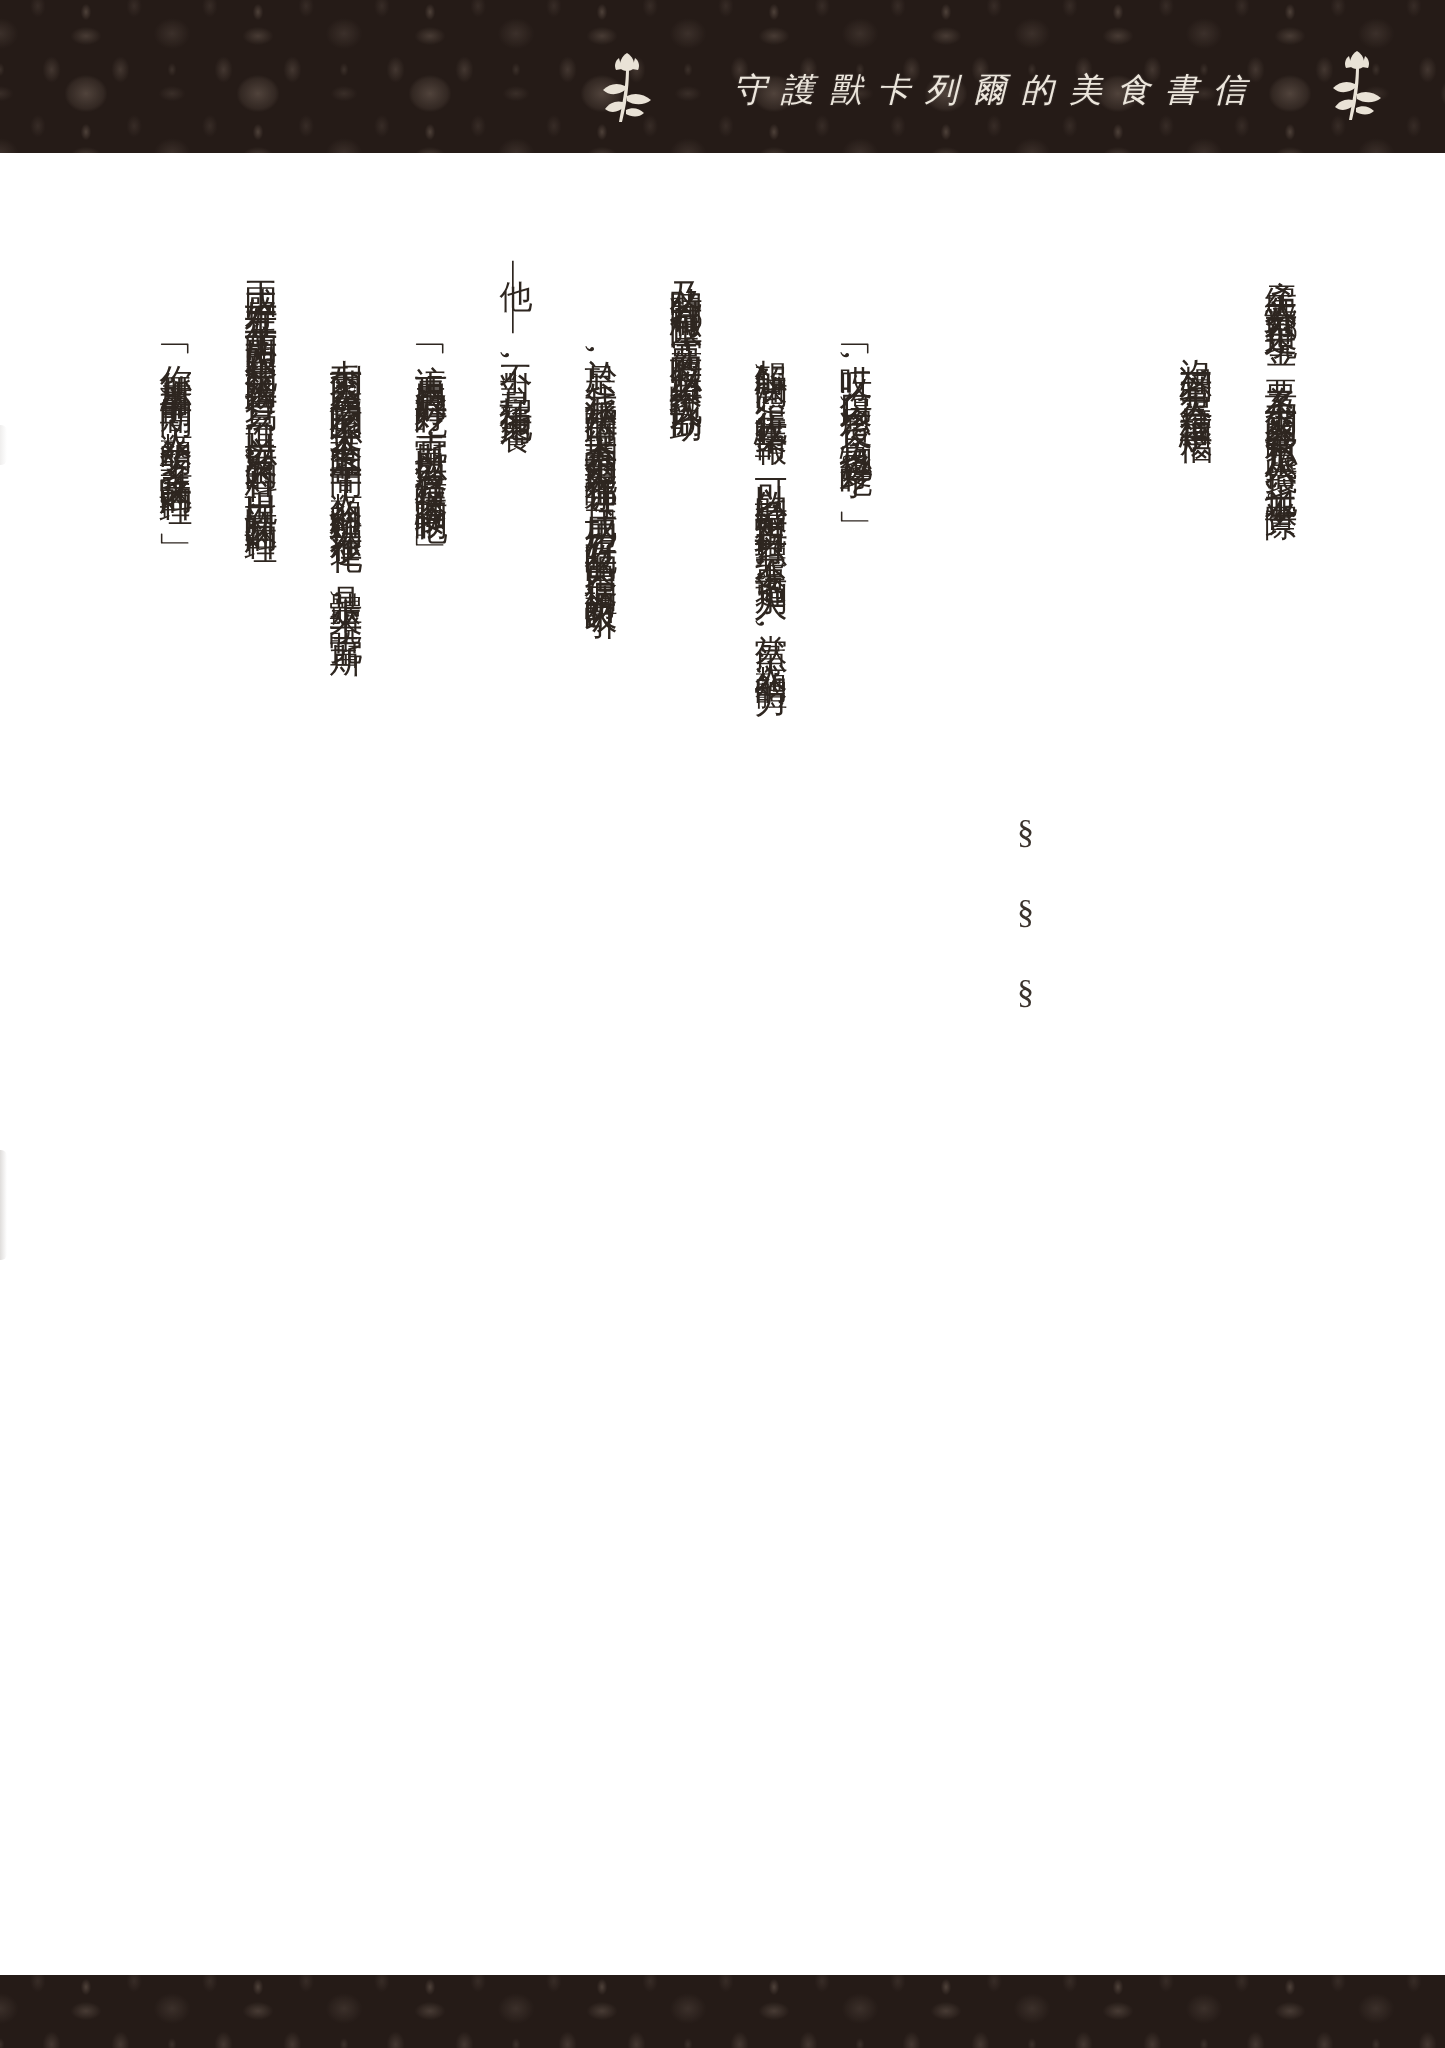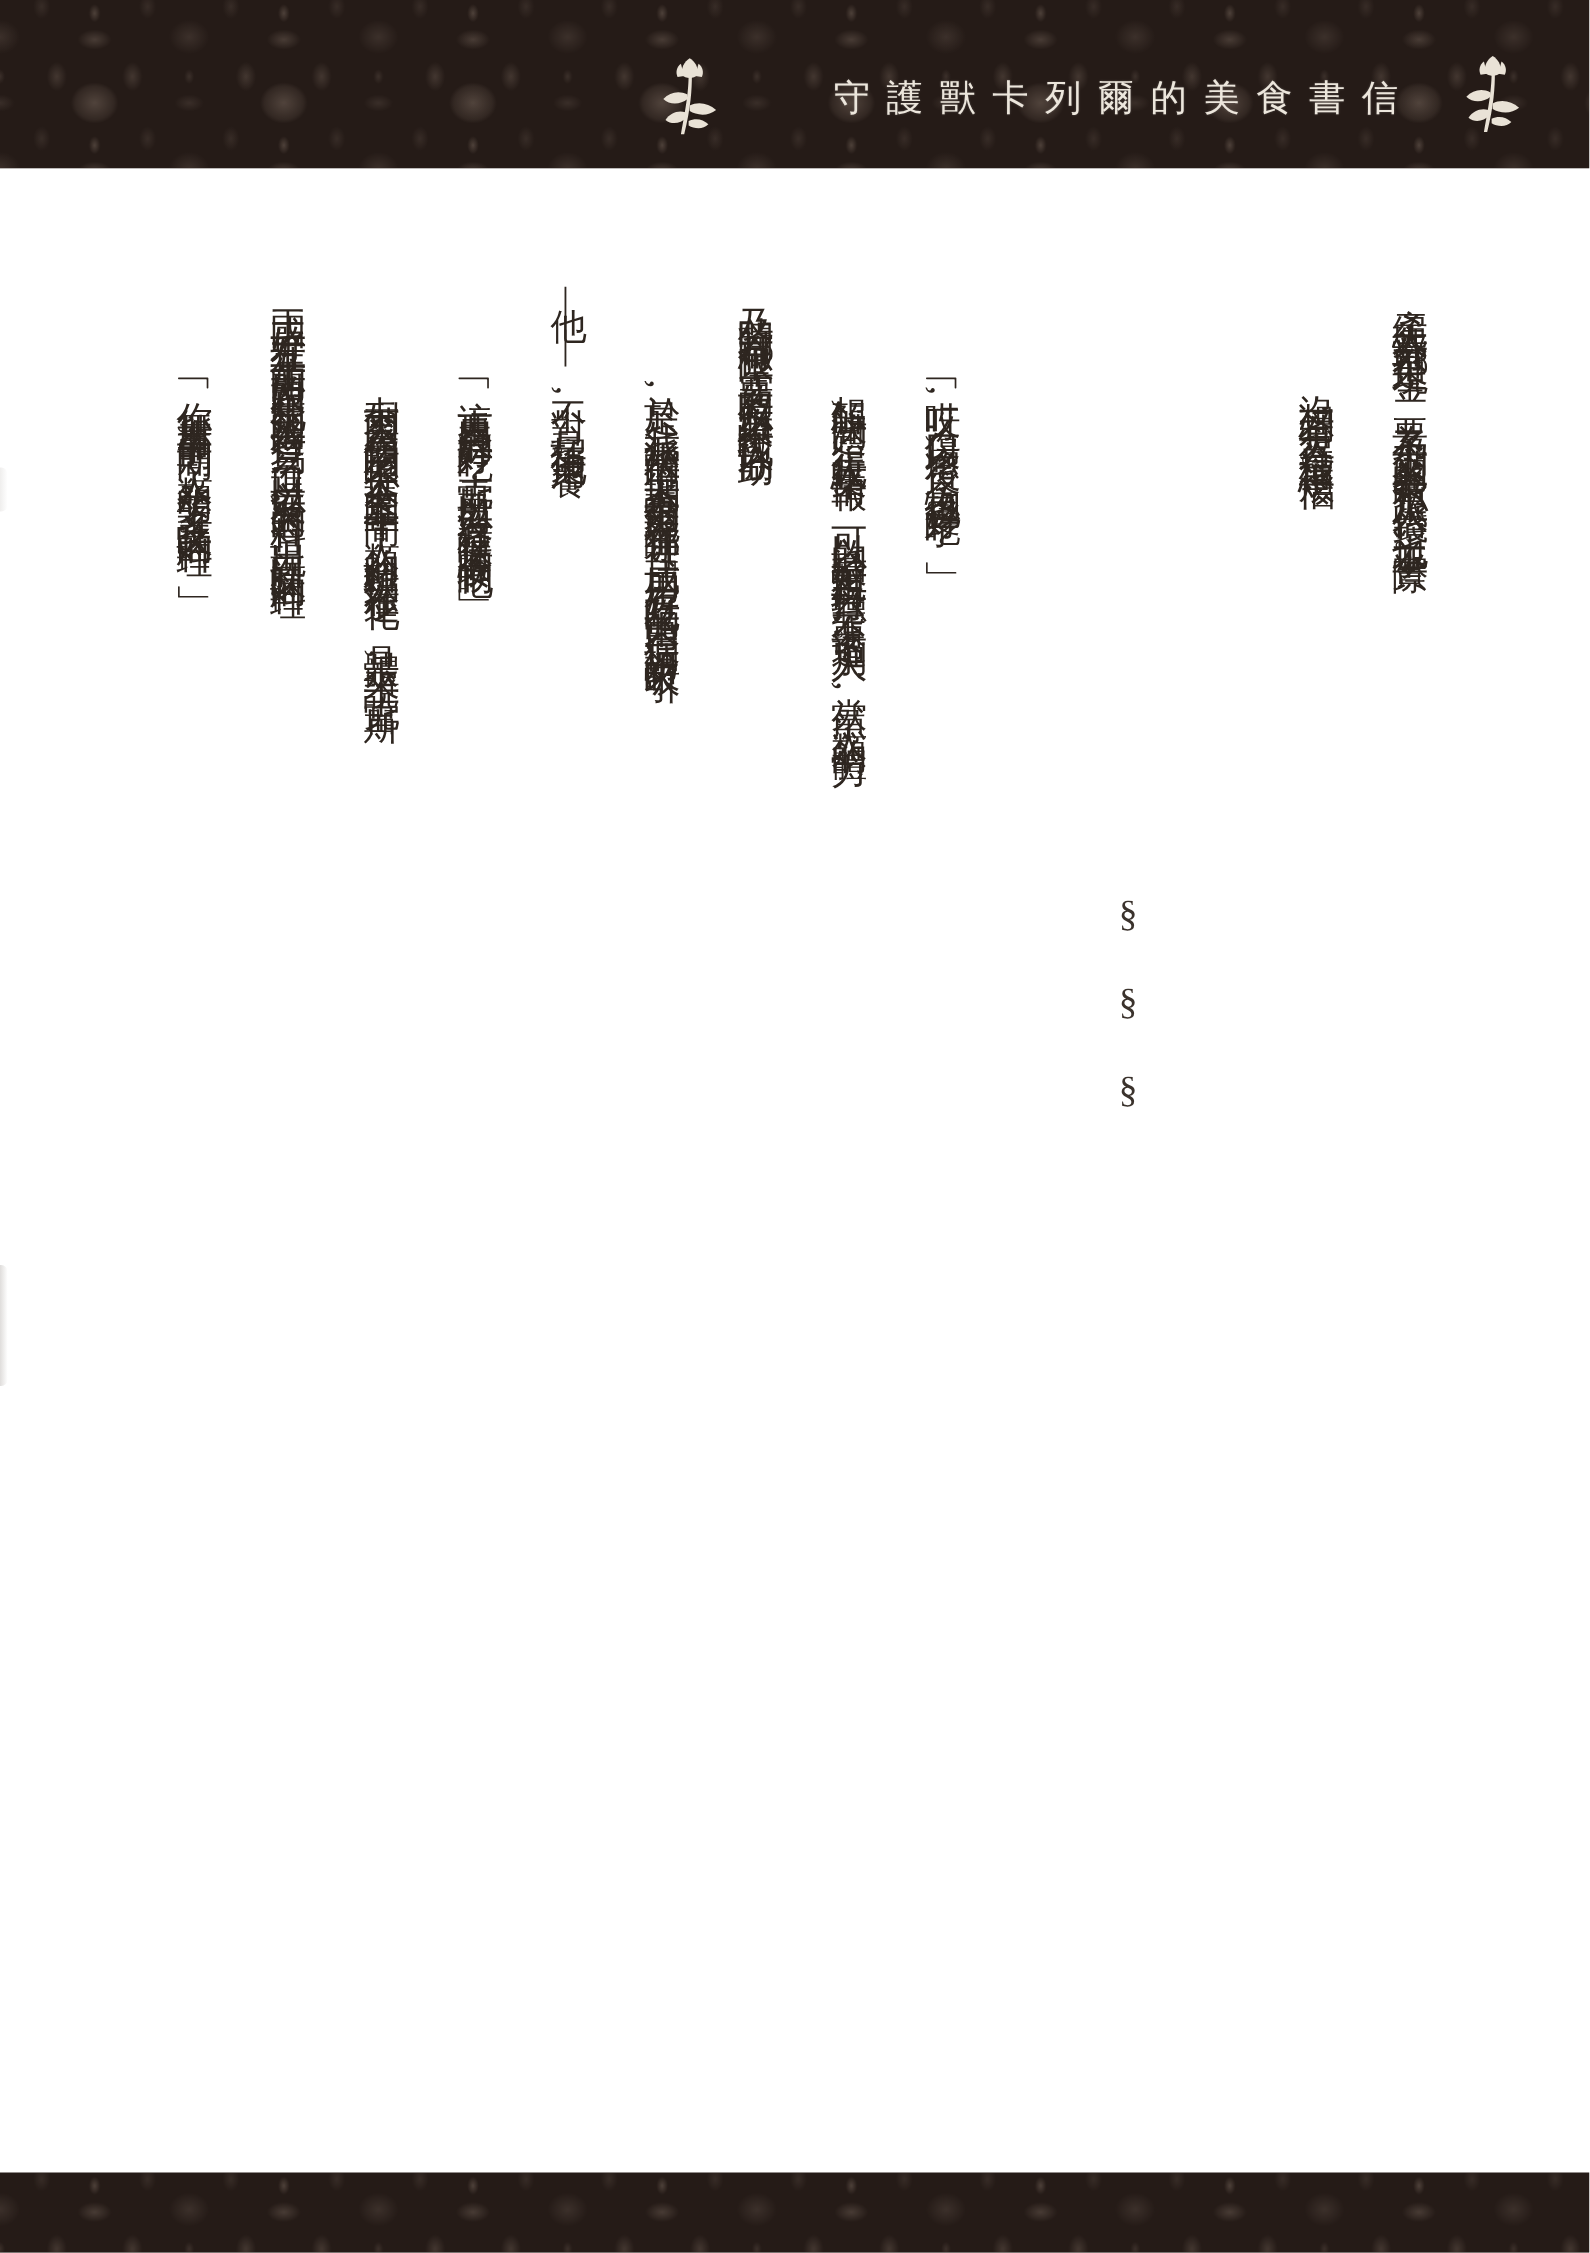--- a/index.html
+++ b/index.html
@@ -30,26 +30,27 @@
       172px 120px,172px 120px,172px 120px,172px 120px,172px 120px;
     background-position:
       0 0,0 0,0 0,0 0,0 0,
       86px 60px,86px 60px,86px 60px,86px 60px,86px 60px;
     background-repeat:repeat;
   }
   .band-top{top:0;height:153px;}
   .band-bottom{top:1975px;height:73px;}
 
   .band-title{
-    position:absolute;left:758px;top:74px;
+    position:absolute;left:733px;top:74px;
     color:#ece6dc;
     font-size:33px;line-height:33px;
     letter-spacing:15px;
     white-space:nowrap;
     text-shadow:0 0 2px rgba(255,255,255,.25);
+    font-style:italic;
   }
   .ornament{position:absolute;width:52px;height:72px;}
   .ornament-left{left:601px;top:52px;}
   .ornament-right{left:1331px;top:50px;}
 
   
   .vline{
     position:absolute;
     top:255px;
     width:85px;

